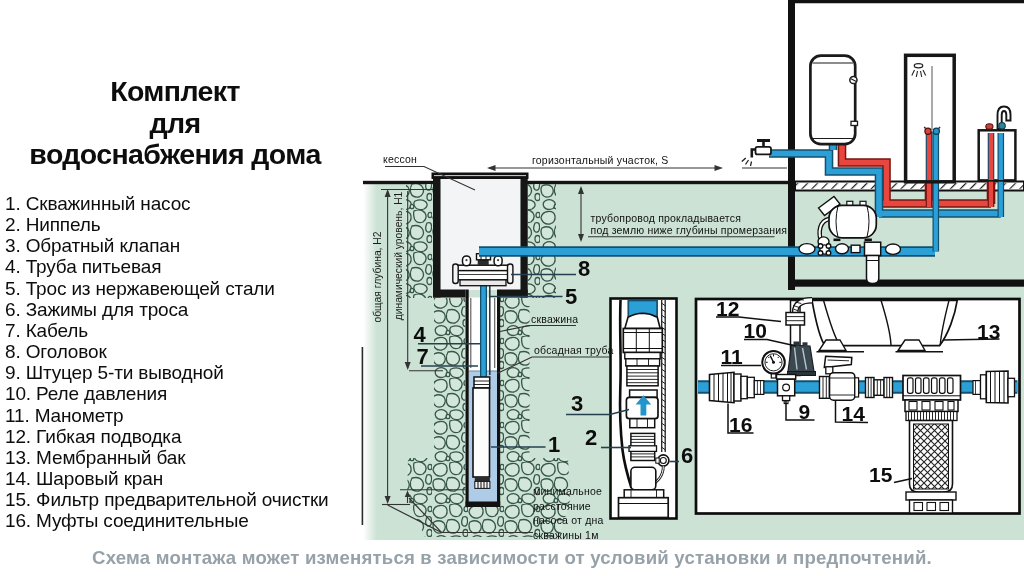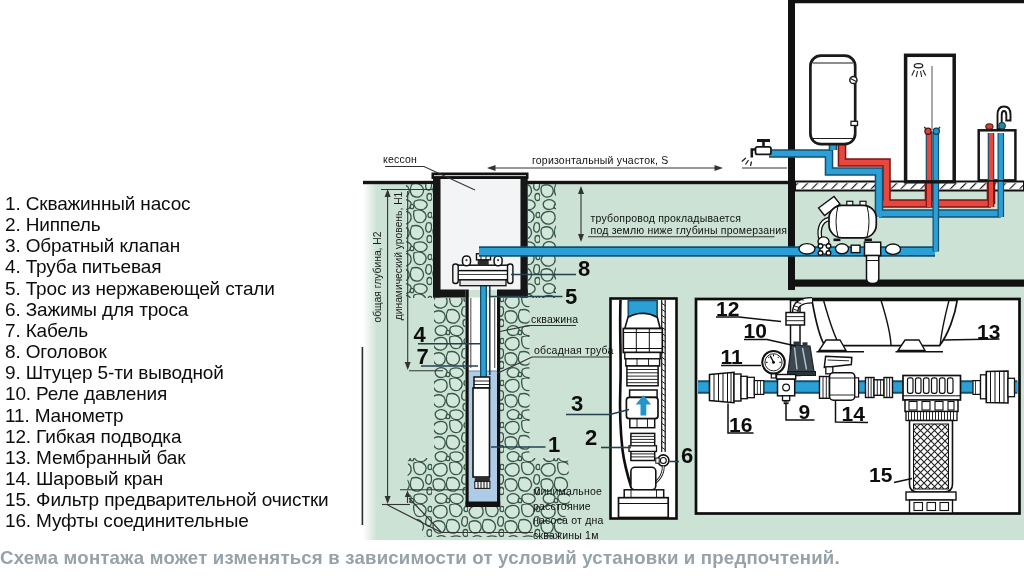--- a/index.html
+++ b/index.html
@@ -1,25 +1,26 @@
 <!DOCTYPE html>
 <html><head>
 <meta charset="utf-8">
 <style>
 html,body{margin:0;padding:0;background:#ffffff;}
 #page{position:relative;width:1024px;height:576px;overflow:hidden;background:#ffffff;font-family:"Liberation Sans",sans-serif;}
 #art{position:absolute;left:0;top:0;}
 .title{position:absolute;left:14px;top:76px;width:322px;text-align:center;font-weight:bold;font-size:28.5px;line-height:31.5px;color:#0d0d0d;letter-spacing:-0.6px;}
 .plist{position:absolute;left:5px;top:193px;font-weight:normal;font-size:19px;line-height:21.15px;color:#0d0d0d;letter-spacing:-0.15px;white-space:nowrap;}
-.caption{position:absolute;left:0px;top:547px;width:1024px;text-align:left;font-weight:bold;font-size:18.6px;color:#96a1a8;letter-spacing:0.2px;}
+.caption{position:absolute;left:0px;top:547px;width:1024px;text-align:center;font-weight:bold;font-size:18.6px;color:#96a1a8;letter-spacing:0.2px;}
 </style>
 </head>
 <body>
 <div id="page">
 
+<div class="title">Комплект<br>для<br>водоснабжения дома</div>
 
 <div class="plist">1. Скважинный насос<br>2. Ниппель<br>3. Обратный клапан<br>4. Труба питьевая<br>5. Трос из нержавеющей стали<br>6. Зажимы для троса<br>7. Кабель<br>8. Оголовок<br>9. Штуцер 5-ти выводной<br>10. Реле давления<br>11. Манометр<br>12. Гибкая подводка<br>13. Мембранный бак<br>14. Шаровый кран<br>15. Фильтр предварительной очистки<br>16. Муфты соединительные</div>
 
 <div class="caption">Схема монтажа может изменяться в зависимости от условий установки и предпочтений.</div>
 <svg id="art" width="1024" height="576" viewBox="0 0 1024 576">
 <defs>
 <pattern id="stones" width="36" height="42" patternUnits="userSpaceOnUse">
 <g fill="#d2e6d9" stroke="#375549" stroke-width="1.3">
 <path d="M1,8 Q2,2 8,1.5 Q14,1 15,6 Q16,12 10,14 Q3,15 1,8 Z"></path>
 <path d="M18,1 Q25,-2 29,3 Q32,8 27,12 Q21,14 18.5,9 Q17,4 18,1 Z"></path>

